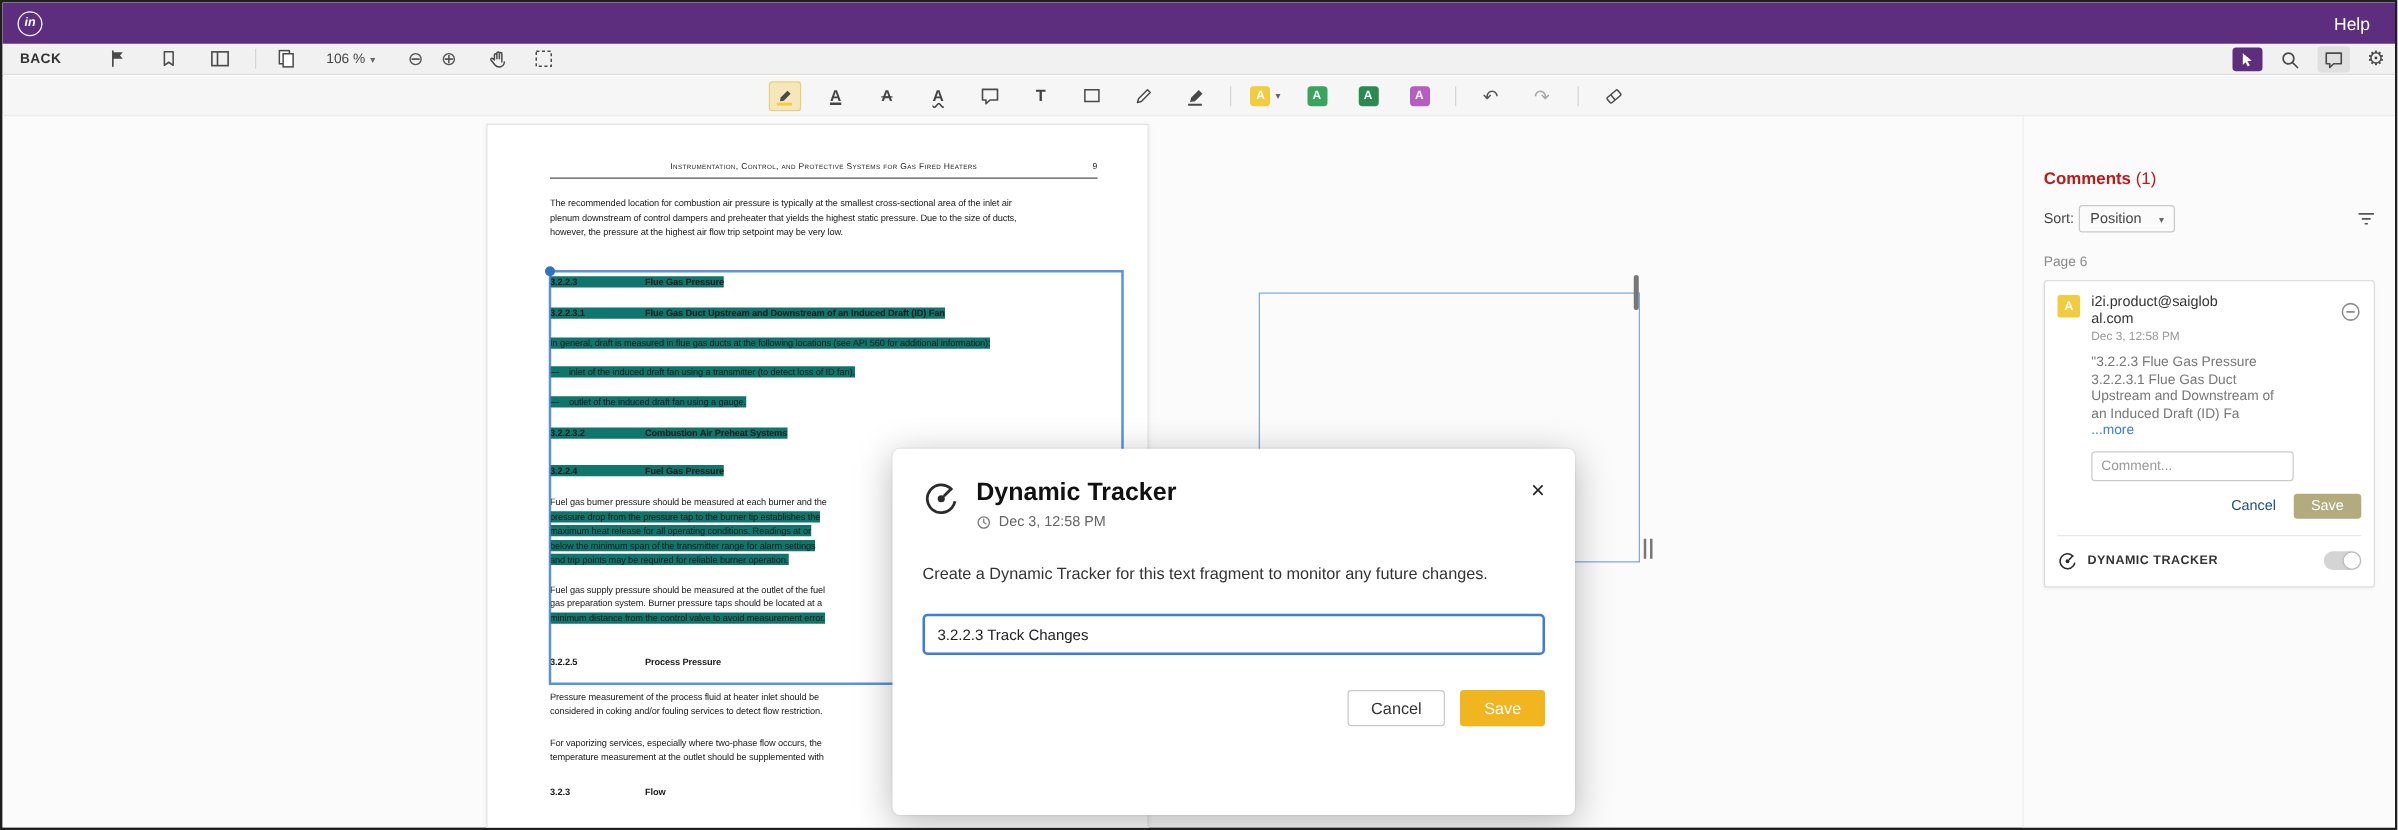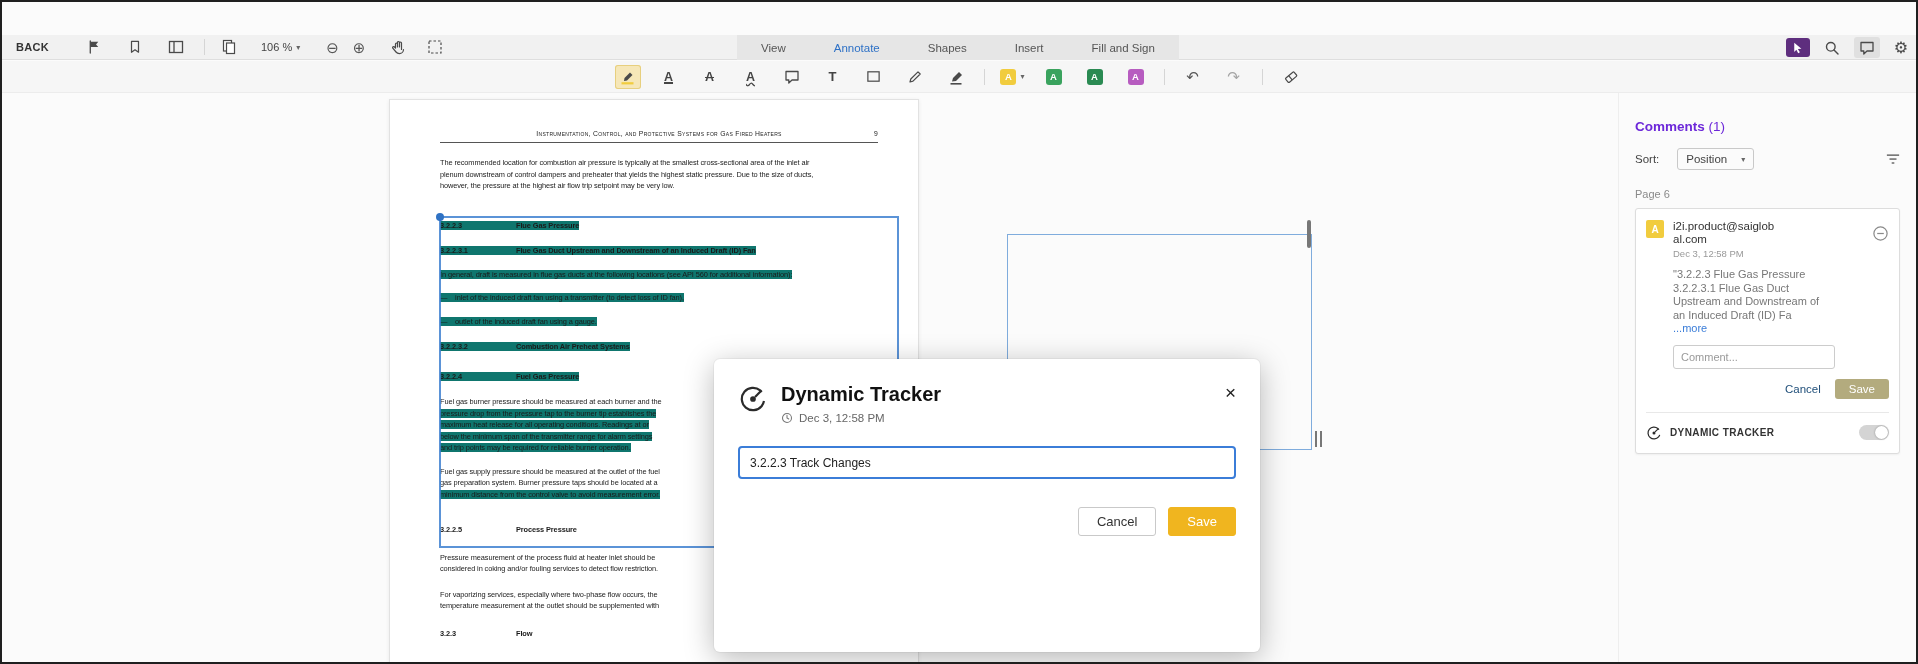--- a/index.html
+++ b/index.html
@@ -62,23 +62,23 @@
   .sel-dot { position:absolute; left:-5px; top:-5px; width:8px; height:8px; background:#2f72c4; border-radius:50%; }
   .track-rect { position:absolute; left:1005px; top:141px; width:305px; height:216px; border:1.5px solid rgba(96,152,214,.8); z-index:2; }
   .scroll-thumb { position:absolute; left:1305px; top:127px; width:4px; height:28px; background:#777; border-radius:2px; z-index:4; }
   .resize-handle { position:absolute; left:1313px; top:338px; display:flex; gap:3px; z-index:4; }
   .resize-handle i { display:block; width:2px; height:16px; background:#777; }
 
   
   .panel { position:absolute; right:0; top:0; bottom:0; width:298px; padding:14px 16px; background:#fbfbfb; border-left:1px solid #eee; }
   .search { width:250px; height:23px; border:1px solid #c9c9c9; border-radius:2px; background:#fff; font-size:11px; padding:0 8px; color:#333; font-family:inherit; outline:none; }
   .search::placeholder, .reply::placeholder { color:#9a9a9a; }
-  .c-title-row { margin-top:12px; font-size:13.5px; color:#6d28d9; font-weight:bold; }
+  .c-title-row { margin-top:28px; font-size:13.5px; color:#b91c1c; font-weight:bold; }
   .c-title-row .cnt { font-weight:normal; }
-  .sort-row { margin-top:14px; display:flex; align-items:center; gap:18px; font-size:11.5px; color:#444; }
+  .sort-row { margin-top:14px; display:flex; align-items:center; gap:4px; font-size:11.5px; color:#444; }
   .sort-dd { border:1px solid #c9c9c9; border-radius:3px; height:22px; padding:0 8px; display:flex; align-items:center; gap:14px; background:#fbfbfb; }
   .filter { margin-left:auto; display:flex; }
   .page-label { margin-top:18px; font-size:11px; color:#8a8a8a; }
   .card { margin-top:8px; background:#fff; border:1px solid #ddd; border-radius:3px; padding:11px 10px 12px; position:relative; box-shadow:0 1px 2px rgba(0,0,0,.05); }
   .card-head { display:flex; }
   .type-icon { width:18px; height:18px; border-radius:2px; background:#f1cc3e; color:#fff; font-size:10px; font-weight:bold; display:flex; align-items:center; justify-content:center; flex:0 0 18px; }
   .author-block { margin-left:9px; }
   .author { font-size:11.5px; color:#333; line-height:13px; }
   .c-time { font-size:9.5px; color:#999; margin-top:2px; }
   .collapse { position:absolute; right:10px; top:16px; }
@@ -105,20 +105,26 @@
   .m-actions { margin-top:28px; display:flex; justify-content:flex-end; gap:12px; }
   .btn { font-size:13px; border-radius:3px; padding:6px 18px; font-family:inherit; }
   .btn-cancel { background:#fff; border:1px solid #c9c9c9; color:#333; }
   .btn-save { background:#f0b51f; border:1px solid #f0b51f; color:#fff; }
 </style>
 </head>
 <body>
 
 <div class="app">
 
+  <header class="topbar">
+    <div class="logo">
+        <span>in</span>
+      </div>
+    <span class="help">Help</span>
+  </header>
 
   <div class="toolbar">
     <div class="t-left">
       <span class="back">BACK</span>
       <span class="tbtn" style="margin-left:38px">
         <svg width="15" height="16" viewBox="0 0 16 16">
             <path d="M3.5 1.5v13" stroke="#4a4a4a" stroke-width="1.4" stroke-linecap="round" fill="none"></path>
             <path d="M3.5 2.5h8.5l-2.4 2.8 2.4 2.8H3.5z" fill="#4a4a4a"></path>
           </svg>
       </span>
@@ -151,27 +157,20 @@
             <path d="M4.5 9V5a1 1 0 0 1 2 0m0 3V3.5a1 1 0 0 1 2 0m0 4.5V4a1 1 0 0 1 2 0v6.5M4.5 9 3.2 7.8a1 1 0 0 0-1.6 1L5 13c.8 1 2 1.6 3.4 1.6 2.3 0 4.1-1.8 4.1-4.1" fill="none" stroke="#4a4a4a" stroke-width="1.2" stroke-linecap="round" stroke-linejoin="round"></path>
           </svg>
       </span>
       <span class="tbtn" style="margin-left:20px">
         <svg width="16" height="16" viewBox="0 0 16 16">
             <rect x="2" y="2" width="12" height="12" fill="none" stroke="#4a4a4a" stroke-width="1.2" stroke-dasharray="2.5 2"></rect>
           </svg>
       </span>
     </div>
 
-    <div class="tabs">
-      <span class="tab">View</span>
-      <span class="tab active">Annotate</span>
-      <span class="tab">Shapes</span>
-      <span class="tab">Insert</span>
-      <span class="tab">Fill and Sign</span>
-    </div>
 
     <div class="t-right">
       <span class="ai-btn">
         <svg width="12" height="13" viewBox="0 0 16 16">
             <path d="M3 1.5l9.5 8-4.7.5 2.7 4.3-2.2 1.2-2.5-4.5L3 14z" fill="#fff"></path>
           </svg>
       </span>
       <span class="tbtn">
         <svg width="16" height="16" viewBox="0 0 16 16">
             <circle cx="6.8" cy="6.8" r="4.3" fill="none" stroke="#4a4a4a" stroke-width="1.4"></circle>
@@ -382,20 +381,21 @@
         <div class="m-time">
           <svg width="12" height="12" viewBox="0 0 16 16">
               <circle cx="8" cy="8" r="6" fill="none" stroke="#777" stroke-width="1.4"></circle>
               <path d="M8 4.5V8l2.3 1.4" fill="none" stroke="#777" stroke-width="1.4" stroke-linecap="round"></path>
             </svg>
           <span>Dec 3, 12:58 PM</span>
         </div>
       </div>
       <span class="m-close">×</span>
     </div>
+    <p class="m-body">Create a Dynamic Tracker for this text fragment to monitor any future changes.</p>
     <input class="m-input" value="3.2.2.3 Track Changes" style="">
     <div class="m-actions">
       <button class="btn btn-cancel">Cancel</button>
       <button class="btn btn-save">Save</button>
     </div>
   </div>
 
 </div>
 
 </body></html>

